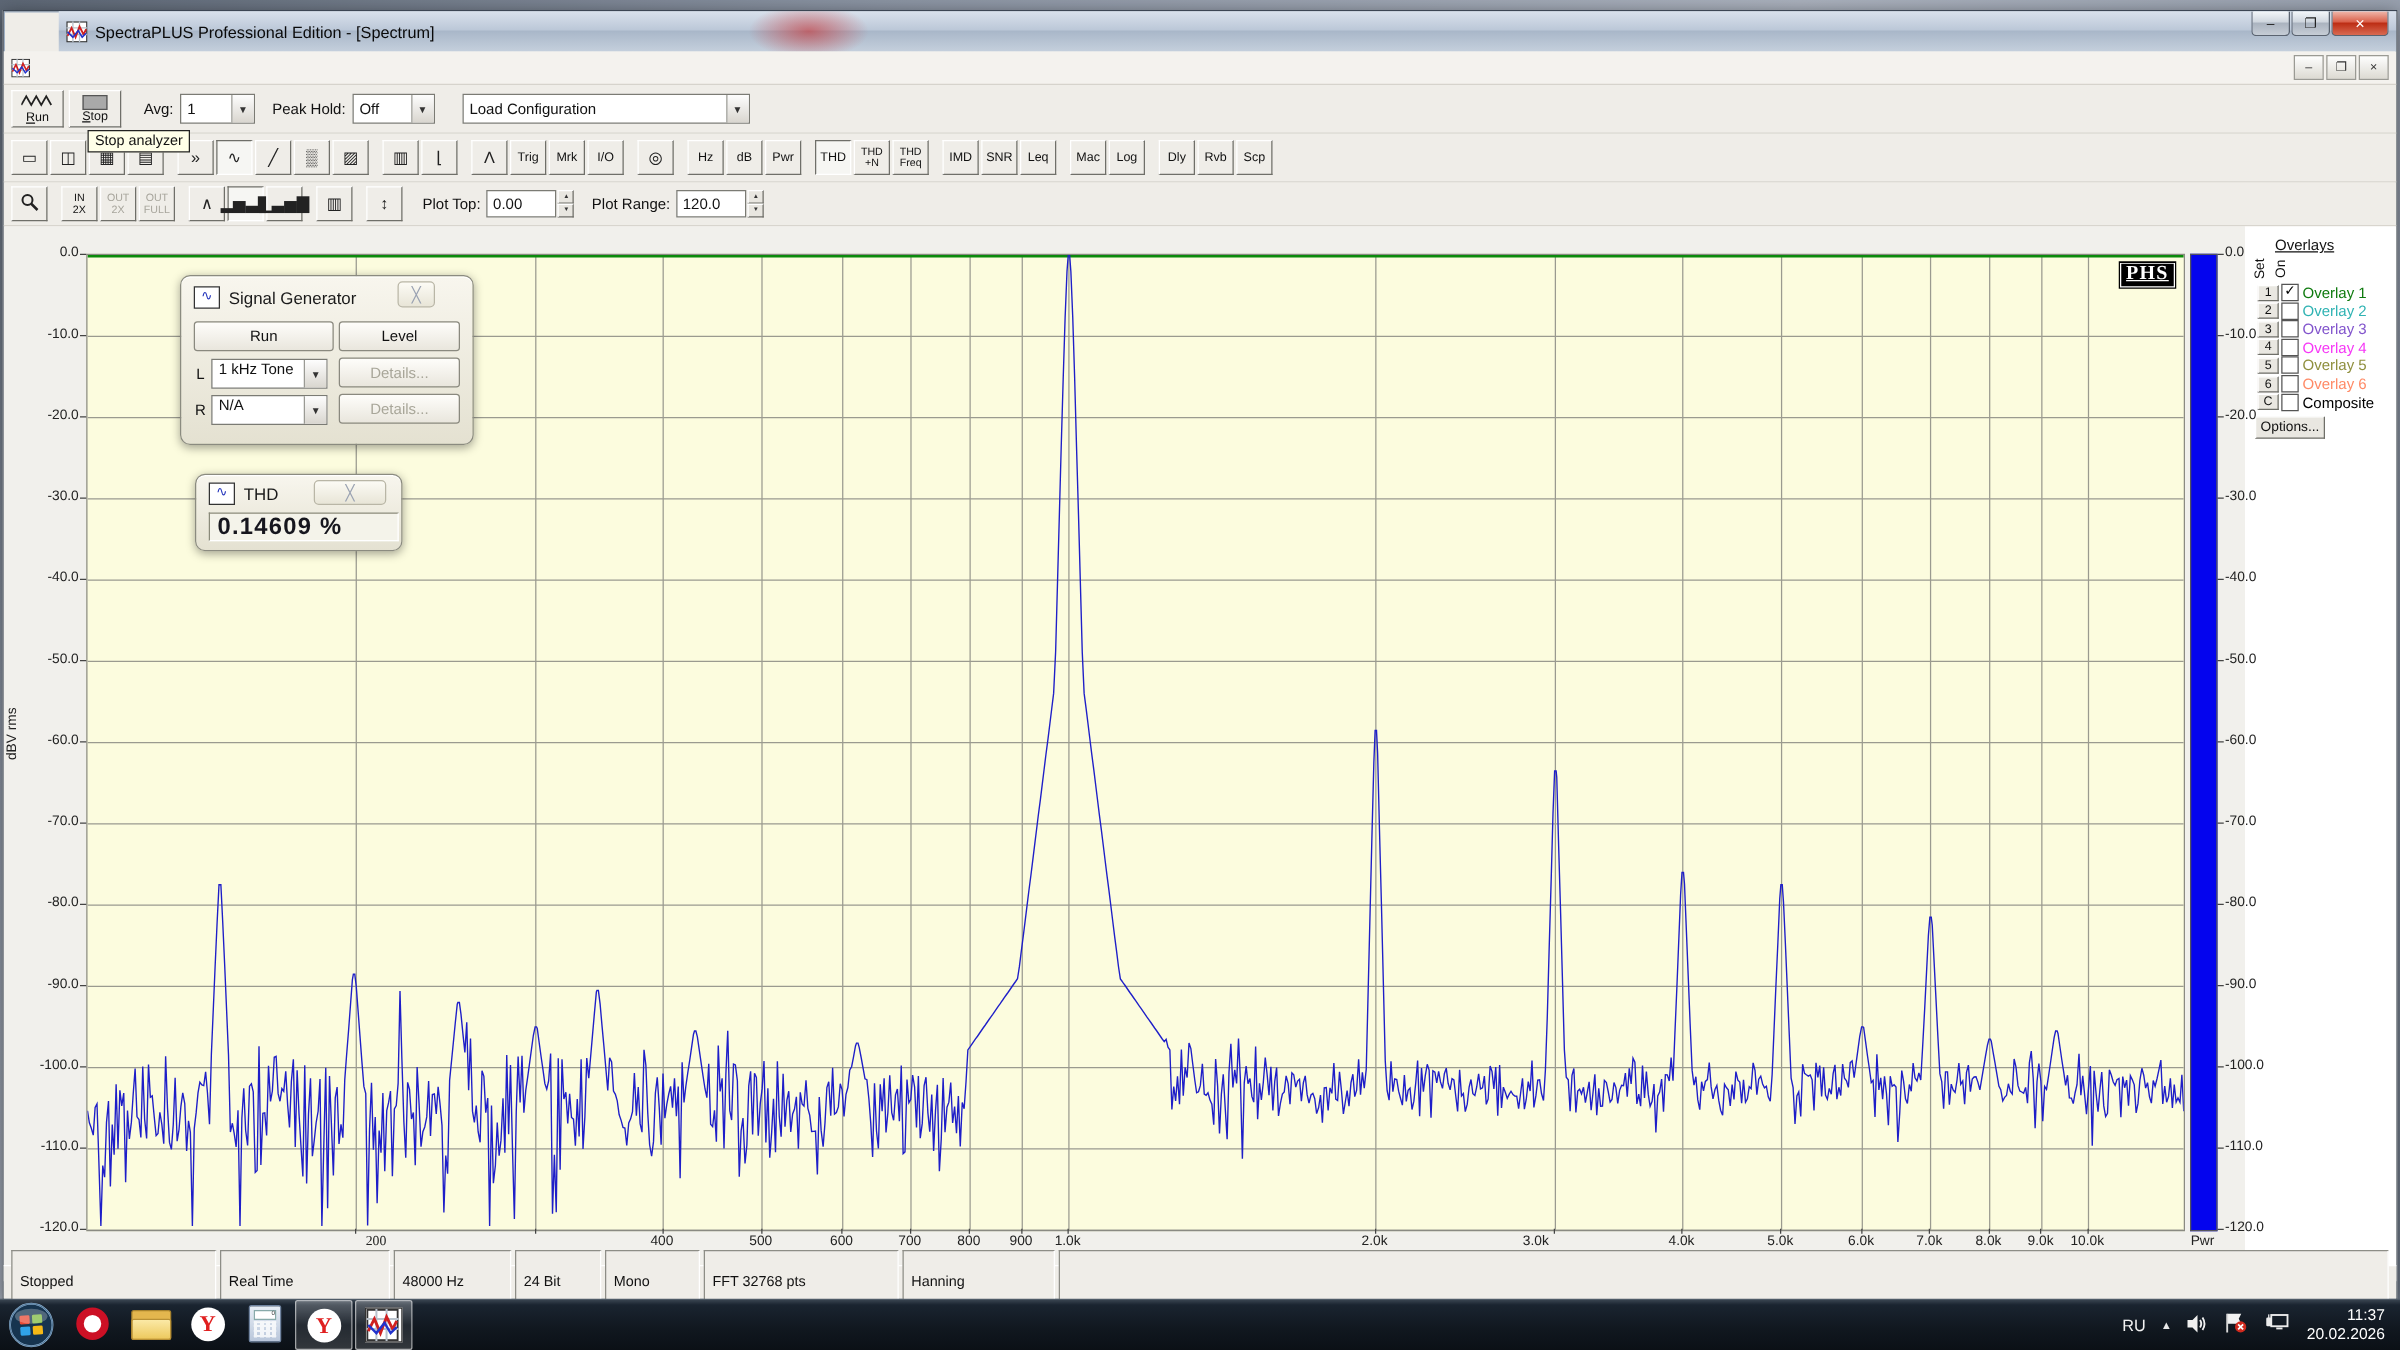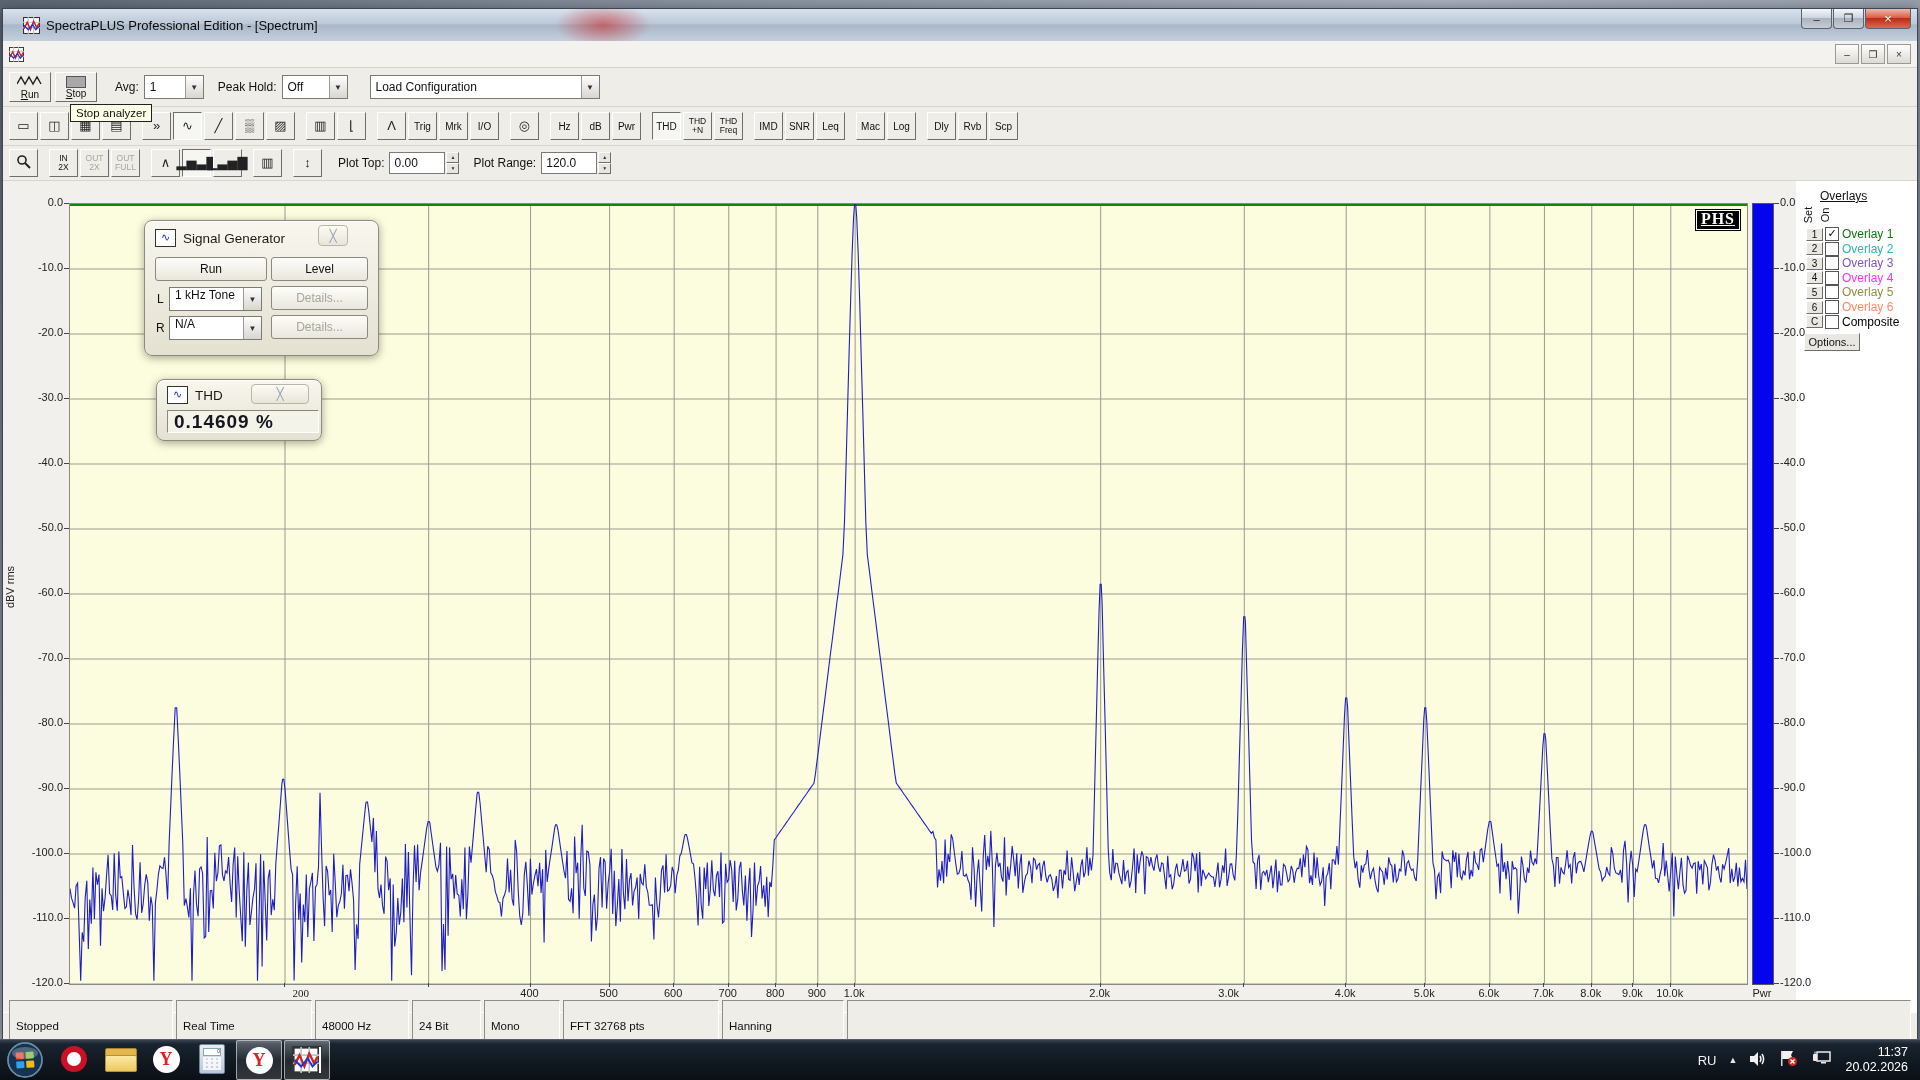--- a/index.html
+++ b/index.html
@@ -5,21 +5,21 @@
   html,body{margin:0;padding:0;background:#444;}
   .screen{position:relative;width:1920px;height:1080px;overflow:hidden;
     font-family:"Liberation Sans",sans-serif;font-size:12px;color:#111;
     background:linear-gradient(140deg,#5d6775 0%,#8b94a3 22%,#aab1bd 45%,#8e97a6 68%,#6e7988 100%);}
   
   .app-window{position:absolute;left:2px;top:8px;width:1914px;height:1030px;
     border:1px solid #3c4654;box-shadow:0 0 0 1px #9fb0c4 inset,0 3px 14px rgba(0,0,0,.5);
     background:#EFEDE8;}
   .titlebar{position:relative;height:32px;
     background:linear-gradient(#d9e1ec,#bcc8d8 46%,#a9b7c9 50%,#c4cfdc);
-    display:flex;align-items:center;padding:0 20px;overflow:hidden;}
+    display:flex;align-items:center;padding:0 6px;overflow:hidden;margin-left:44px;}
   .glass-blob{position:absolute;left:552px;top:-6px;width:96px;height:44px;border-radius:50%;
     background:radial-gradient(closest-side,rgba(200,30,30,.55),rgba(200,30,30,0));pointer-events:none;}
   .title-text{margin-left:6px;font-size:13px;color:#0a0a0a;}
   .caption-btns{position:absolute;right:6px;top:0;display:flex;}
   .cap-btn{width:29px;height:19px;border:1px solid #5a6370;border-top:none;
     background:linear-gradient(#f4f7fa,#cfd6de 45%,#aab3bf 50%,#c6cdd6);
     border-radius:0 0 4px 4px;margin-left:1px;display:flex;align-items:center;justify-content:center;
     font-size:11px;color:#222;}
   .cap-btn.close{width:44px;background:linear-gradient(#f0b8ac,#d9604a 45%,#bc2d14 50%,#d96a52);color:#fff;font-size:13px;}
   .menubar{height:26px;background:#F4F2EE;border-bottom:1px solid #d6d3cc;

